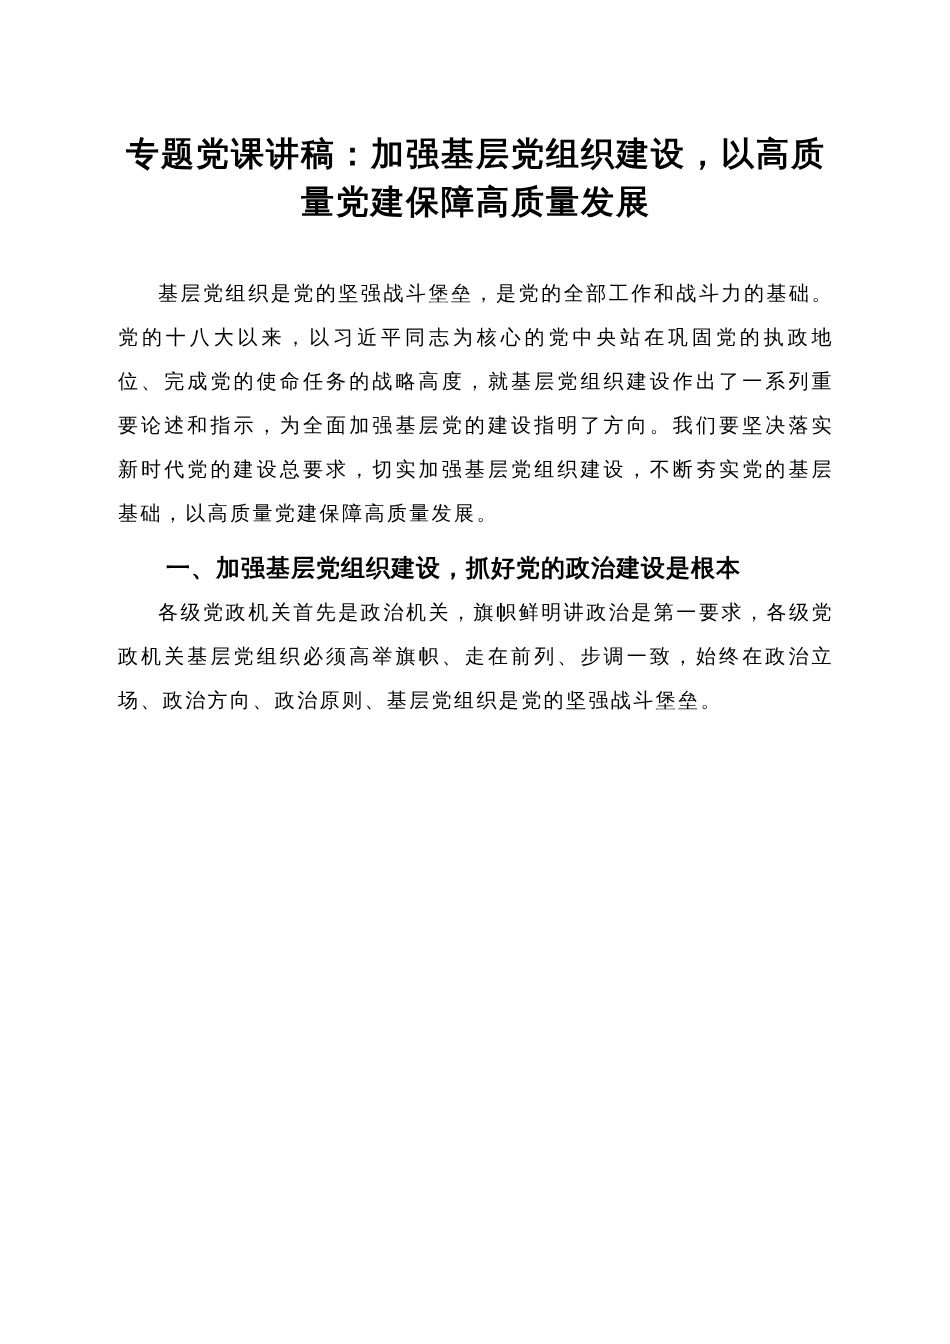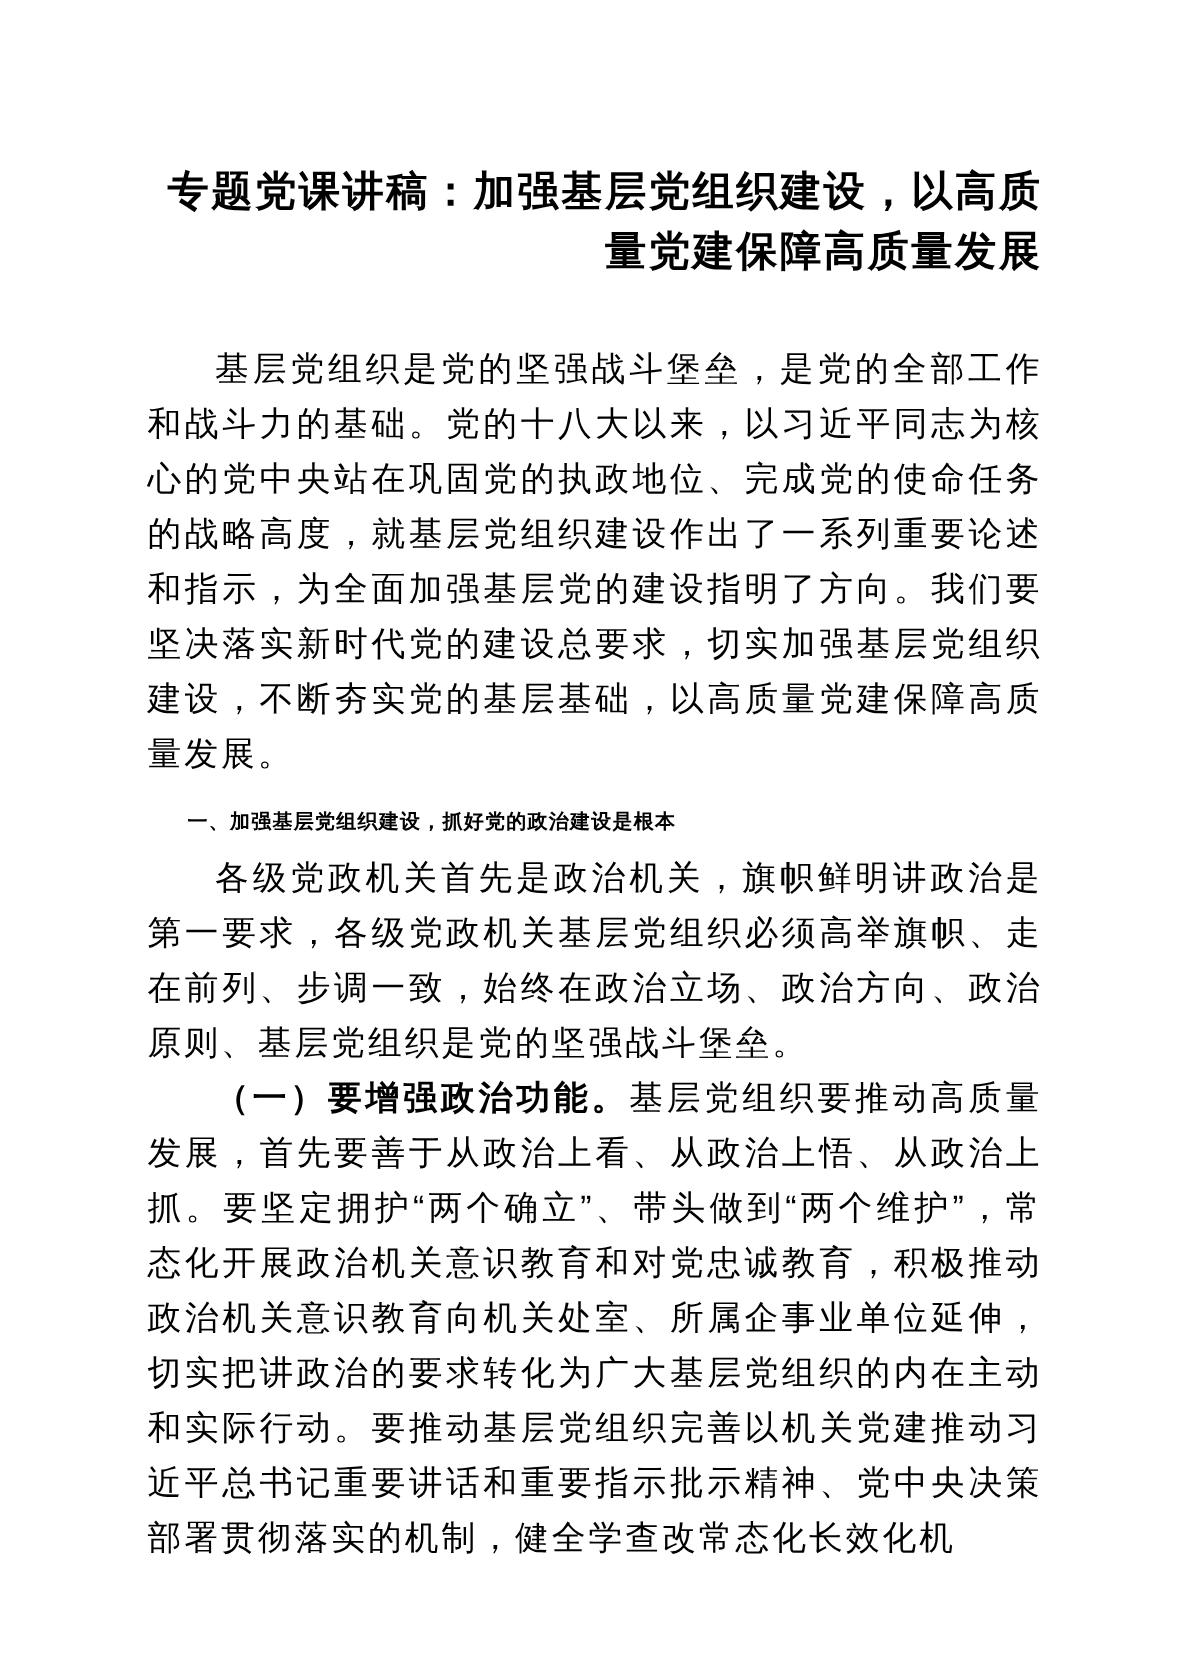--- a/index.html
+++ b/index.html
@@ -20,38 +20,38 @@
     padding: 130px 116px 0 118px;
     overflow: hidden;
     background: #ffffff;
   }
   .doc-title {
     margin: 0;
     font-size: 33px;
     font-weight: bold;
     line-height: 48px;
     letter-spacing: 2px;
-    text-align: right;
+    text-align: center;
     font-family: "Liberation Serif", "DejaVu Serif", serif;
   }
   .doc-body {
     margin-top: 47px;
   }
   p.para {
     margin: 0;
-    font-size: 27px;
+    font-size: 20px;
     line-height: 44px;
     letter-spacing: 2.4px;
     text-align: justify;
     text-indent: 2em;
-    font-family: Liberation Sans, sans-serif;
+    font-family: Liberation Mono, monospace;
   }
   p.section-heading {
     margin: 11px 0 0 0;
-    font-size: 16px;
+    font-size: 24px;
     font-weight: bold;
     line-height: 44px;
     letter-spacing: 1px;
     text-indent: 2em;
     font-family: Liberation Mono, monospace;
   }
   .lead-bold {
     font-weight: bold;
   }
 </style>
@@ -63,16 +63,15 @@
   <h1 class="doc-title">专题党课讲稿：加强基层党组织建设，以高质量党建保障高质量发展</h1>
 
   <div class="doc-body">
 
     <p class="para">基层党组织是党的坚强战斗堡垒，是党的全部工作和战斗力的基础。党的十八大以来，以习近平同志为核心的党中央站在巩固党的执政地位、完成党的使命任务的战略高度，就基层党组织建设作出了一系列重要论述和指示，为全面加强基层党的建设指明了方向。我们要坚决落实新时代党的建设总要求，切实加强基层党组织建设，不断夯实党的基层基础，以高质量党建保障高质量发展。</p>
 
     <p class="section-heading">一、加强基层党组织建设，抓好党的政治建设是根本</p>
 
     <p class="para">各级党政机关首先是政治机关，旗帜鲜明讲政治是第一要求，各级党政机关基层党组织必须高举旗帜、走在前列、步调一致，始终在政治立场、政治方向、政治原则、基层党组织是党的坚强战斗堡垒。</p>
 
-    <p class="para"><span class="lead-bold">（一）要增强政治功能。</span><span>基层党组织要推动高质量发展，首先要善于从政治上看、从政治上悟、从政治上抓。要坚定拥护“两个确立”、带头做到“两个维护”，常态化开展政治机关意识教育和对党忠诚教育，积极推动政治机关意识教育向机关处室、所属企事业单位延伸，切实把讲政治的要求转化为广大基层党组织的内在主动和实际行动。要推动基层党组织完善以机关党建推动习近平总书记重要讲话和重要指示批示精神、党中央决策部署贯彻落实的机制，健全学查改常态化长效化机</span></p>
 
   </div>
 </div>
 
 </body></html>

